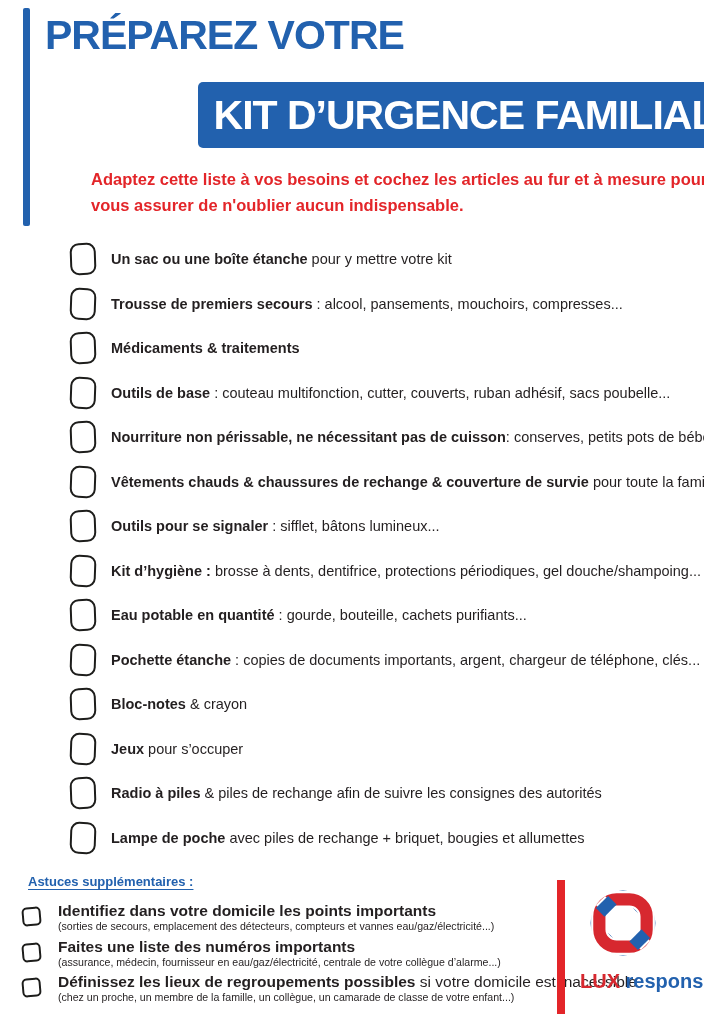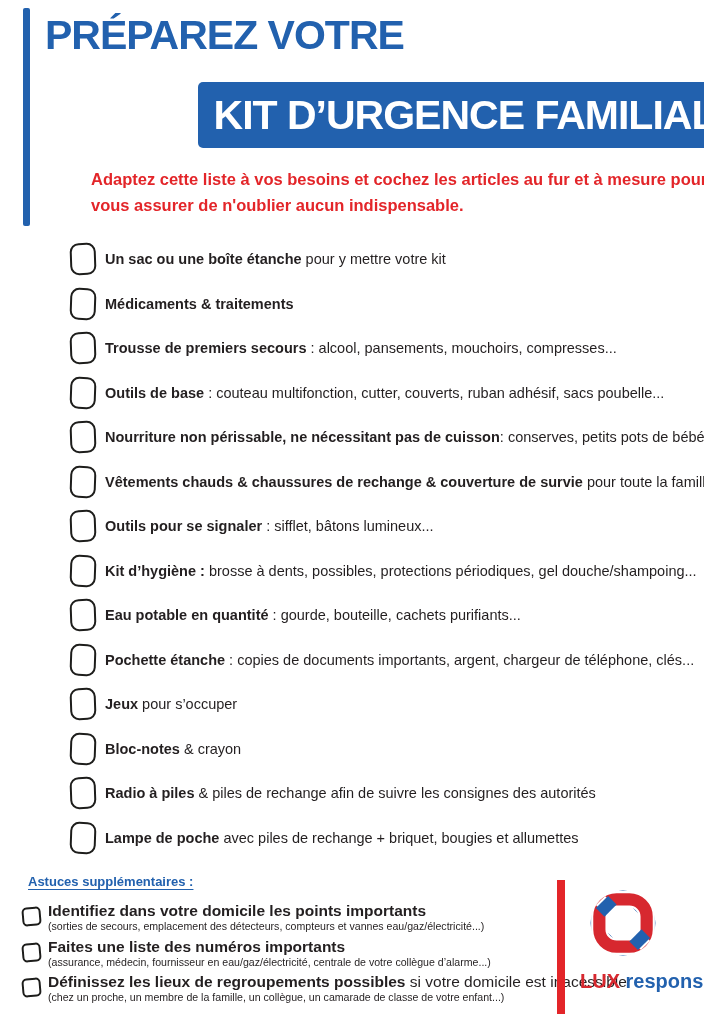--- a/index.html
+++ b/index.html
@@ -29,41 +29,41 @@
     color:#ffffff;font-size:41px;font-weight:bold;letter-spacing:-1px;white-space:nowrap;
   }
   .intro{
     position:absolute;left:43px;top:166px;width:620px;
     color:#e32529;font-weight:bold;font-size:16.5px;line-height:26px;margin-left:48px;
   }
   .checklist{
     position:absolute;left:70px;top:237px;width:630px;
   }
   .check-row{
-    display:flex;align-items:center;gap:9px;height:44.5px;
+    display:flex;align-items:center;gap:15px;height:44.5px;
   }
   .checkbox{
     width:22px;height:28px;flex-shrink:0;
     border:2.5px solid #1d1d1b;border-radius:9px;
     transform:rotate(-2deg);
     background:#ffffff;
   }
   .check-row:nth-child(even) .checkbox{transform:rotate(2deg);}
   .item-text{font-size:14.5px;white-space:nowrap;}
   .b{font-weight:bold;}
   .tips-heading{
     position:absolute;left:28px;top:874px;
     color:#2261ae;font-size:13px;font-weight:bold;
     text-decoration:underline;text-underline-offset:3px;
   }
   .tips{
     position:absolute;left:22px;top:902px;width:540px;
   }
   .tip-row{
-    display:flex;align-items:flex-start;gap:7px;margin-bottom:4.5px;
+    display:flex;align-items:flex-start;gap:17px;margin-bottom:4.5px;
   }
   .checkbox-small{
     width:15px;height:15px;flex-shrink:0;margin-top:5px;
     border:2px solid #1d1d1b;border-radius:5px;
     transform:rotate(-5deg);
     background:#ffffff;
   }
   .tip-bold-line{font-size:15.5px;line-height:18px;white-space:nowrap;}
   .tip-note{font-size:10.6px;line-height:13px;color:#231f20;white-space:nowrap;}
   .footer-red-bar{
@@ -94,61 +94,61 @@
 
   <div class="intro">Adaptez cette liste à vos besoins et cochez les articles au fur et à mesure pour vous assurer de n'oublier aucun indispensable.</div>
 
   <div class="checklist">
     <div class="check-row">
       <div class="checkbox"></div>
       <div class="item-text"><span class="b">Un sac ou une boîte étanche</span><span> pour y mettre votre kit</span></div>
     </div>
     <div class="check-row">
       <div class="checkbox"></div>
+      <div class="item-text"><span class="b">Trousse de premiers secours</span><span> : alcool, pansements, mouchoirs, compresses...</span></div>
+    </div>
+    <div class="check-row">
+      <div class="checkbox"></div>
       <div class="item-text"><span class="b">Médicaments &amp; traitements</span><span></span></div>
     </div>
     <div class="check-row">
       <div class="checkbox"></div>
-      <div class="item-text"><span class="b">Trousse de premiers secours</span><span> : alcool, pansements, mouchoirs, compresses...</span></div>
-    </div>
-    <div class="check-row">
-      <div class="checkbox"></div>
       <div class="item-text"><span class="b">Outils de base</span><span> : couteau multifonction, cutter, couverts, ruban adhésif, sacs poubelle...</span></div>
     </div>
     <div class="check-row">
       <div class="checkbox"></div>
       <div class="item-text"><span class="b">Nourriture non périssable, ne nécessitant pas de cuisson</span><span>: conserves, petits pots de bébé...</span></div>
     </div>
     <div class="check-row">
       <div class="checkbox"></div>
       <div class="item-text"><span class="b">Vêtements chauds &amp; chaussures de rechange &amp; couverture de survie</span><span> pour toute la famille</span></div>
     </div>
     <div class="check-row">
       <div class="checkbox"></div>
       <div class="item-text"><span class="b">Outils pour se signaler</span><span> : sifflet, bâtons lumineux...</span></div>
     </div>
     <div class="check-row">
       <div class="checkbox"></div>
-      <div class="item-text"><span class="b">Kit d’hygiène :</span><span> brosse à dents, possibles, protections périodiques, gel douche/shampoing...</span></div>
+      <div class="item-text"><span class="b">Kit d’hygiène :</span><span> brosse à dents, dentifrice, protections périodiques, gel douche/shampoing...</span></div>
     </div>
     <div class="check-row">
       <div class="checkbox"></div>
       <div class="item-text"><span class="b">Eau potable en quantité</span><span> : gourde, bouteille, cachets purifiants...</span></div>
     </div>
     <div class="check-row">
       <div class="checkbox"></div>
       <div class="item-text"><span class="b">Pochette étanche</span><span> : copies de documents importants, argent, chargeur de téléphone, clés...</span></div>
     </div>
     <div class="check-row">
       <div class="checkbox"></div>
+      <div class="item-text"><span class="b">Bloc-notes</span><span> &amp; crayon</span></div>
+    </div>
+    <div class="check-row">
+      <div class="checkbox"></div>
       <div class="item-text"><span class="b">Jeux</span><span> pour s’occuper</span></div>
-    </div>
-    <div class="check-row">
-      <div class="checkbox"></div>
-      <div class="item-text"><span class="b">Bloc-notes</span><span> &amp; crayon</span></div>
     </div>
     <div class="check-row">
       <div class="checkbox"></div>
       <div class="item-text"><span class="b">Radio à piles</span><span> &amp; piles de rechange afin de suivre les consignes des autorités</span></div>
     </div>
     <div class="check-row">
       <div class="checkbox"></div>
       <div class="item-text"><span class="b">Lampe de poche</span><span> avec piles de rechange + briquet, bougies et allumettes</span></div>
     </div>
   </div>

